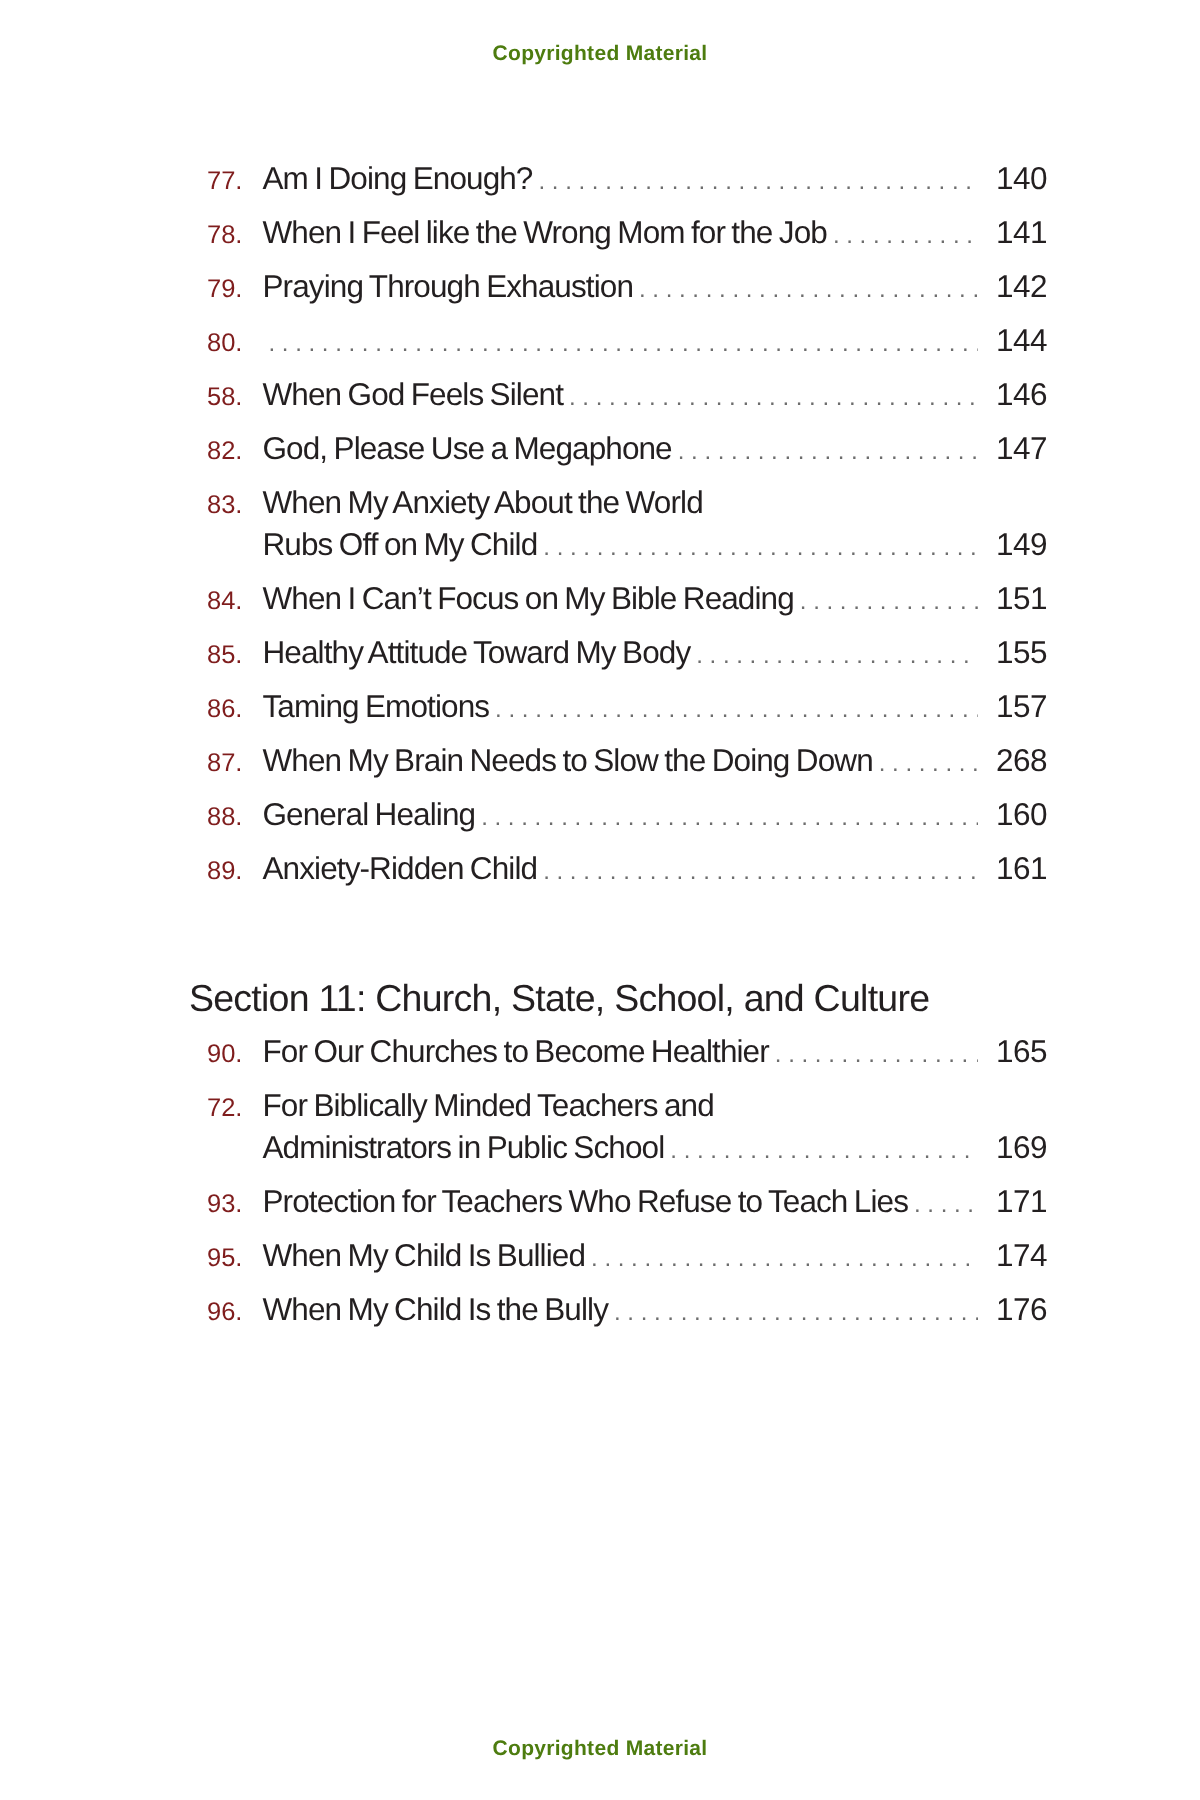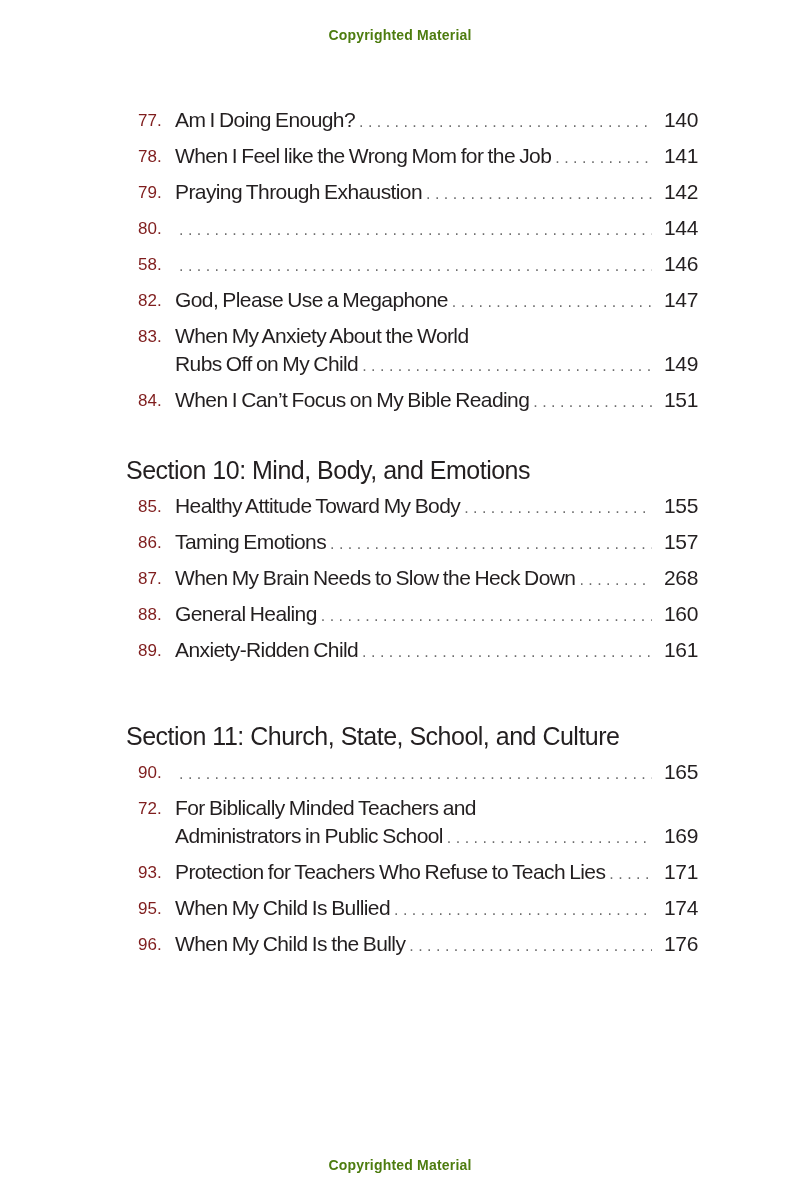--- a/index.html
+++ b/index.html
@@ -129,20 +129,21 @@
   <div class="entry">
     <span class="num">80.</span>
     <div class="line first">
         <span class="leader"></span>
         <span class="page">144</span>
       </div>
   </div>
   <div class="entry">
     <span class="num">58.</span>
     <div class="line first">
+        <span class="title">When God Feels Silent</span>
         <span class="leader"></span>
         <span class="page">146</span>
       </div>
   </div>
   <div class="entry">
     <span class="num">82.</span>
     <div class="line first">
         <span class="title">God, Please Use a Megaphone</span>
         <span class="leader"></span>
         <span class="page">147</span>
@@ -161,41 +162,40 @@
   </div>
   <div class="entry">
     <span class="num">84.</span>
     <div class="line first">
         <span class="title">When I Can’t Focus on My Bible Reading</span>
         <span class="leader"></span>
         <span class="page">151</span>
       </div>
   </div>
 
-  <h2 class="section-heading sec10">Section 10: Mind, Body, and Emotions</h2>
   <div class="entry">
     <span class="num">85.</span>
     <div class="line first">
         <span class="title">Healthy Attitude Toward My Body</span>
         <span class="leader"></span>
         <span class="page">155</span>
       </div>
   </div>
   <div class="entry">
     <span class="num">86.</span>
     <div class="line first">
         <span class="title">Taming Emotions</span>
         <span class="leader"></span>
         <span class="page">157</span>
       </div>
   </div>
   <div class="entry">
     <span class="num">87.</span>
     <div class="line first">
-        <span class="title">When My Brain Needs to Slow the Heck Down</span>
+        <span class="title">When My Brain Needs to Slow the Doing Down</span>
         <span class="leader"></span>
         <span class="page">268</span>
       </div>
   </div>
   <div class="entry">
     <span class="num">88.</span>
     <div class="line first">
         <span class="title">General Healing</span>
         <span class="leader"></span>
         <span class="page">160</span>
@@ -207,20 +207,21 @@
         <span class="title">Anxiety-Ridden Child</span>
         <span class="leader"></span>
         <span class="page">161</span>
       </div>
   </div>
 
   <h2 class="section-heading sec11">Section 11: Church, State, School, and Culture</h2>
   <div class="entry">
     <span class="num">90.</span>
     <div class="line first">
+        <span class="title">For Our Churches to Become Healthier</span>
         <span class="leader"></span>
         <span class="page">165</span>
       </div>
   </div>
   <div class="entry two-line">
     <span class="num">72.</span>
     <div class="line first">
         <span class="title">For Biblically Minded Teachers and</span>
       </div>
     <div class="line second">

